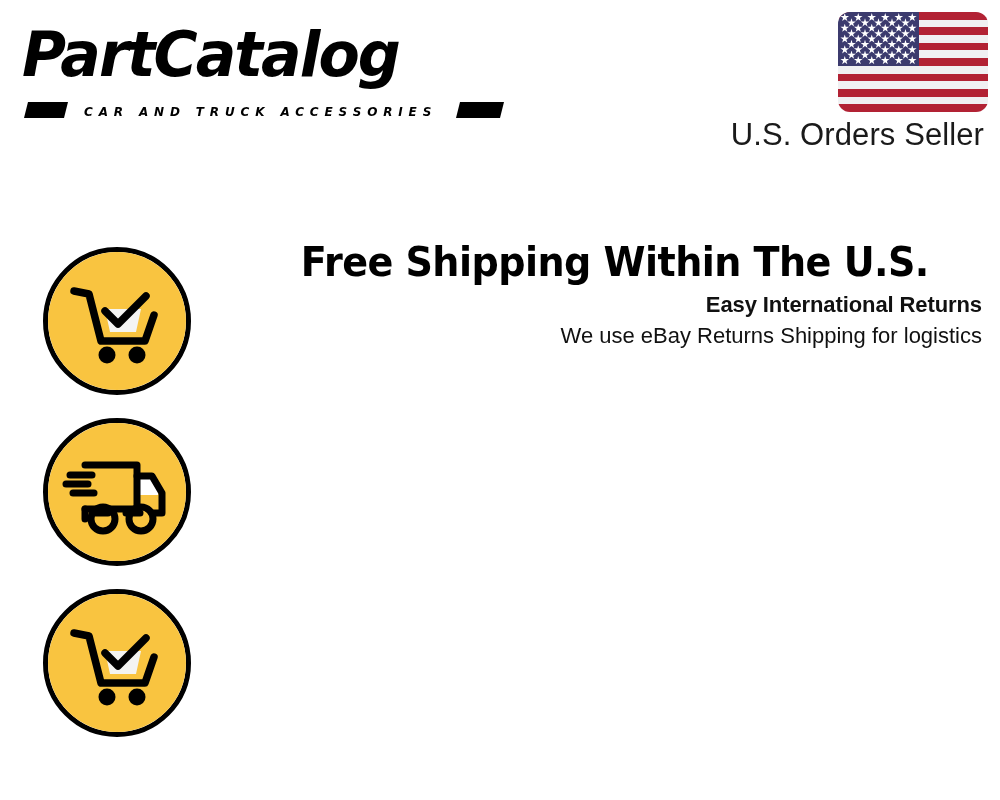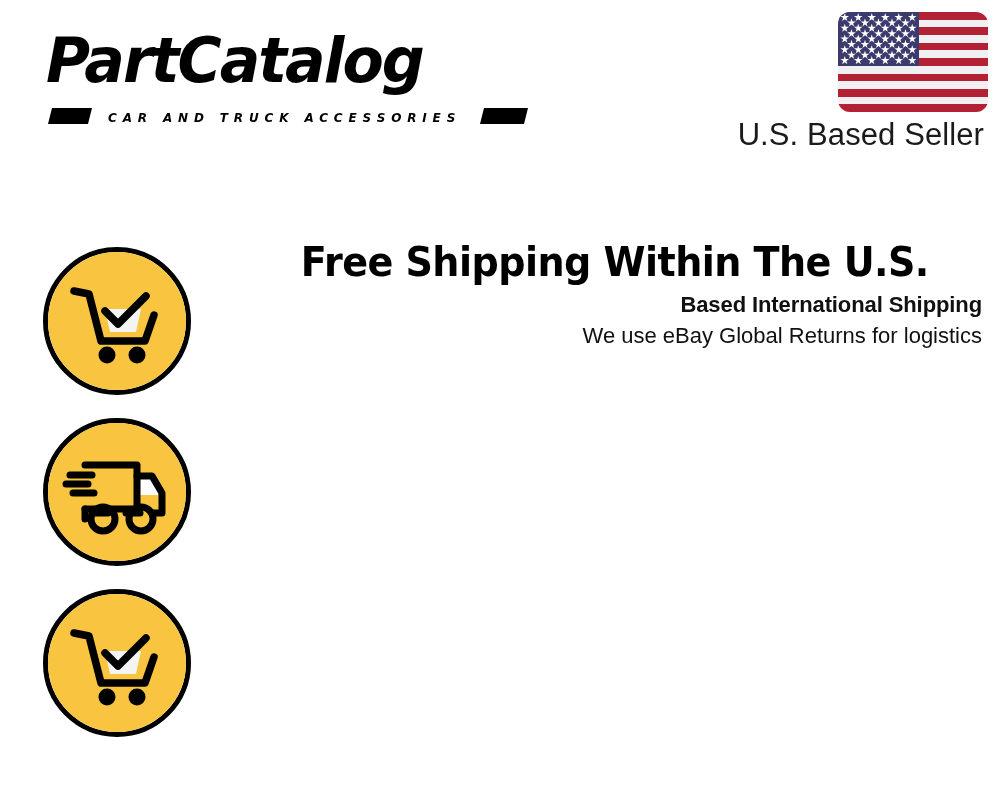--- a/index.html
+++ b/index.html
@@ -22,24 +22,23 @@
     position: absolute;
     left: 0; top: 0;
     width: 1000px;
     height: 175px;
   }
 
   
   #brand-logo {
     position: absolute;
     left: 22px;
-    top: 22px;
+    top: 16px;
     width: 470px;
     height: 90px;
-    margin-left: 24px;
   }
   #brand-wordmark {
     position: absolute;
     left: 0;
     top: -4px;
     font-family: "DejaVu Sans", sans-serif;
     font-weight: 700;
     font-style: italic;
     font-size: 62px;
     letter-spacing: -2.0px;
@@ -258,42 +257,42 @@
         <div class="star" style="left: 63px; top: 38.5769px;"></div>
         <div class="star" style="left: 2.25px; top: 43.9615px;"></div>
         <div class="star" style="left: 15.75px; top: 43.9615px;"></div>
         <div class="star" style="left: 29.25px; top: 43.9615px;"></div>
         <div class="star" style="left: 42.75px; top: 43.9615px;"></div>
         <div class="star" style="left: 56.25px; top: 43.9615px;"></div>
         <div class="star" style="left: 69.75px; top: 43.9615px;"></div>
       </div>
     </div>
 
-  <div id="seller-caption">U.S. Based Seller</div>
+  <div id="seller-caption">U.S. Orders Seller</div>
 </div>
 
 <div id="features">
 
   <div class="feature-row" id="feature-row-0">
     <div class="feature-icon">
       <svg width="138" height="138" viewBox="0 0 138 138">
         <circle cx="69" cy="69" r="69" fill="#F9C440"></circle>
         <path d="M57 57 H93 L88 80 H62 Z" fill="#F4F4F2"></path>
         <g fill="none" stroke="#000000" stroke-width="7.5" stroke-linecap="round" stroke-linejoin="round">
           <path d="M26 39 L41 42 L53 89 H97 L106 63"></path>
           <path d="M57 59 L70 72 L98 44"></path>
         </g>
         <circle cx="59" cy="103" r="8.5" fill="#000000"></circle>
         <circle cx="89" cy="103" r="8.5" fill="#000000"></circle>
       </svg>
     </div>
     <div class="feature-text">
       <div class="feature-heading">Free Shipping Within The U.S.</div>
-      <div class="feature-sub strong">Based International Shipping</div>
-      <div class="feature-sub">We use eBay Global Returns for logistics</div>
+      <div class="feature-sub strong">Easy International Returns</div>
+      <div class="feature-sub">We use eBay Returns Shipping for logistics</div>
     </div>
   </div>
 
   <div class="feature-row" id="feature-row-1">
     <div class="feature-icon">
       <svg width="138" height="138" viewBox="0 0 138 138">
         <circle cx="69" cy="69" r="69" fill="#F9C440"></circle>
         <path d="M92 50 H103 L110 66 V72 H92 Z" fill="#FFFFFF"></path>
         <g fill="none" stroke="#000000" stroke-width="7" stroke-linecap="round" stroke-linejoin="round">
           <path d="M37 42 H89 V86 H37"></path>

